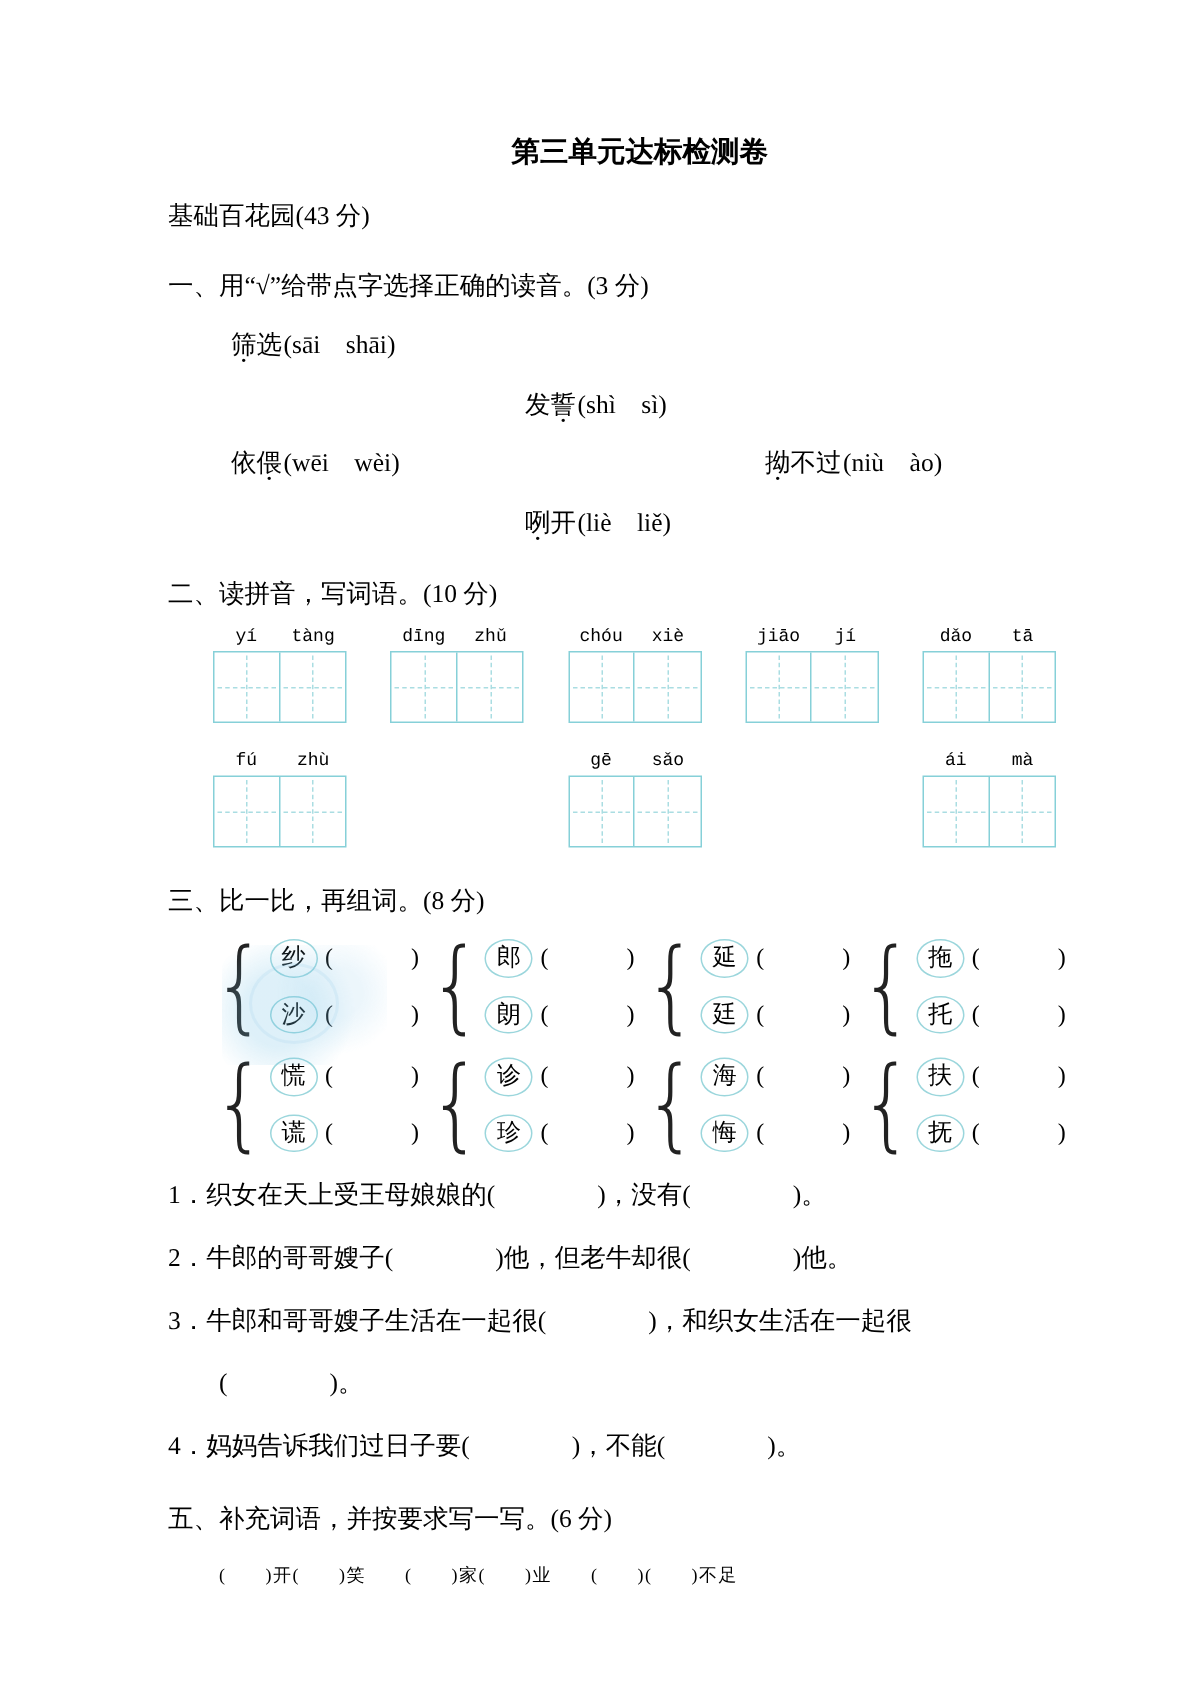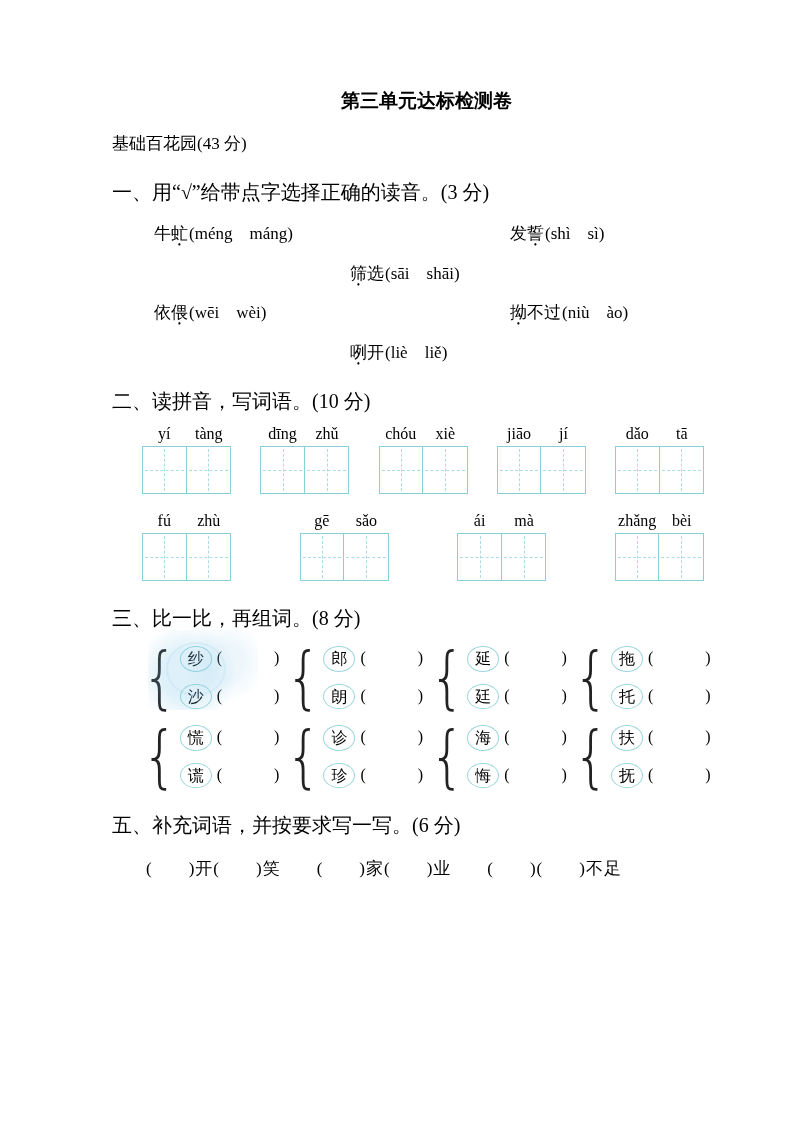--- a/index.html
+++ b/index.html
@@ -15,38 +15,38 @@
     font-family:"Liberation Serif", serif;
     padding:88px 52px 40px 112px;
   }
   .title{
     font-family:"Liberation Sans", sans-serif;
     font-size:19px;font-weight:700;text-align:center;margin:0;
   }
   .subtitle{
     font-size:17px;text-align:left;margin-top:18px;
   }
-  .sec-heading{font-size:20px;margin:24px 0 8px 0;}
+  .sec-heading{font-size:17px;margin:24px 0 8px 0;}
 
   
   .s1-row{display:flex;margin:16px 0 16px 42px;font-size:17px;}
   .s1-item{white-space:nowrap;}
   .s1-row .s1-item:nth-child(1){width:196px;}
   .s1-row .s1-item:nth-child(2){width:160px;margin-top:40px;}
   .py{margin-left:1px;}
   .dot-under{position:relative;display:inline-block;}
   .dot-under::after{
     content:"•";position:absolute;left:50%;bottom:-0.52em;
     transform:translateX(-50%);font-size:0.55em;line-height:1;
   }
 
   
   .s2-row{display:flex;justify-content:space-between;width:562px;margin:10px 0 18px 30px;}
   .word-group{width:89px;}
-  .pinyin{display:flex;margin-bottom:3px;font-family:Liberation Serif, serif;font-size:16px;}
+  .pinyin{display:flex;margin-bottom:3px;font-family:Liberation Mono, monospace;font-size:12px;}
   .pinyin span{flex:1;text-align:center;}
   .grid{display:flex;border:1px solid var(--grid);}
   .cell{width:43.5px;height:46px;position:relative;border-right:1px solid var(--grid);}
   .cell:last-child{border-right:none;}
   .cell::before{content:"";position:absolute;left:2px;right:2px;top:50%;border-top:1px dashed var(--grid-dash);}
   .cell::after{content:"";position:absolute;top:2px;bottom:2px;left:50%;border-left:1px dashed var(--grid-dash);}
 
   
   .s3-grid{display:grid;grid-template-columns:repeat(4,1fr);row-gap:16px;width:575px;margin:14px 0 0 30px;}
   .pair{display:flex;align-items:center;}
@@ -57,21 +57,21 @@
   .pair-col{display:flex;flex-direction:column;gap:12px;}
   .pair-line{display:flex;align-items:center;gap:5px;font-size:16px;}
   .char-oval{border:1px solid #9bd6dc;border-radius:50%;padding:3px 7px;line-height:1.1;}
   .blank{letter-spacing:1px;}
 
   
   .s4-line{font-size:17px;margin:17px 0;line-height:1.45;}
   .s4-line.ind{margin-left:34px;}
 
   
-  .s5-line{font-size:17px;margin:18px 0 0 34px;letter-spacing:1px;font-family:Liberation Serif, serif;}
+  .s5-line{font-size:12px;margin:18px 0 0 34px;letter-spacing:1px;font-family:Liberation Serif, serif;}
 
   
   .watermark{
     position:absolute;left:148px;top:630px;width:110px;height:80px;
     pointer-events:none;opacity:.45;
     background:
       radial-gradient(circle at 35% 55%, rgba(120,195,230,.55) 0 28%, rgba(120,195,230,0) 60%),
       radial-gradient(circle at 70% 40%, rgba(150,205,235,.4) 0 18%, rgba(150,205,235,0) 45%);
   }
   .watermark::after{
@@ -84,21 +84,20 @@
 
 <div class="page">
 
   <h1 class="title">第三单元达标检测卷</h1>
   <div class="subtitle">基础百花园(43 分)</div>
 
   <div class="sec">
     <div class="sec-heading">一、用“√”给带点字选择正确的读音。(3 分)</div>
     <div id="s1-rows">
         <div class="s1-row">
-          <span class="s1-item">牛<span class="dot-under">虻</span><span class="py">(méng　máng)</span></span>
           <span class="s1-item"><span class="dot-under">筛</span>选<span class="py">(sāi　shāi)</span></span>
           <span class="s1-item">发<span class="dot-under">誓</span><span class="py">(shì　sì)</span></span>
         </div>
         <div class="s1-row">
           <span class="s1-item">依<span class="dot-under">偎</span><span class="py">(wēi　wèi)</span></span>
           <span class="s1-item"><span class="dot-under">咧</span>开<span class="py">(liè　liě)</span></span>
           <span class="s1-item"><span class="dot-under">拗</span>不过<span class="py">(niù　ào)</span></span>
         </div>
       </div>
   </div>
@@ -182,30 +181,20 @@
           <div class="word-group">
             <div class="pinyin">
               <span>ái</span>
               <span>mà</span>
             </div>
             <div class="grid">
               <div class="cell"></div>
               <div class="cell"></div>
             </div>
           </div>
-          <div class="word-group">
-            <div class="pinyin">
-              <span>zhǎng</span>
-              <span>bèi</span>
-            </div>
-            <div class="grid">
-              <div class="cell"></div>
-              <div class="cell"></div>
-            </div>
-          </div>
         </div>
       </div>
   </div>
 
   <div class="sec">
     <div class="sec-heading">三、比一比，再组词。(8 分)</div>
     <div id="s3-grid" class="s3-grid">
         <div class="pair">
           <span class="brace">{</span>
           <div class="pair-col">
@@ -309,20 +298,27 @@
               <span class="blank">(　　　)</span>
             </div>
           </div>
         </div>
       </div>
   </div>
 
   <div class="watermark"></div>
 
   <div class="sec">
+    <div id="s4-items">
+        <div class="s4-line">1．织女在天上受王母娘娘的(　　　　)，没有(　　　　)。</div>
+        <div class="s4-line">2．牛郎的哥哥嫂子(　　　　)他，但老牛却很(　　　　)他。</div>
+        <div class="s4-line">3．牛郎和哥哥嫂子生活在一起很(　　　　)，和织女生活在一起很</div>
+        <div class="s4-line ind">(　　　　)。</div>
+        <div class="s4-line">4．妈妈告诉我们过日子要(　　　　)，不能(　　　　)。</div>
+      </div>
   </div>
 
   <div class="sec">
     <div class="sec-heading">五、补充词语，并按要求写一写。(6 分)</div>
     <div class="s5-line">(　　)开(　　)笑　　(　　)家(　　)业　　(　　)(　　)不足</div>
   </div>
 
 </div>
 
 </body></html>

